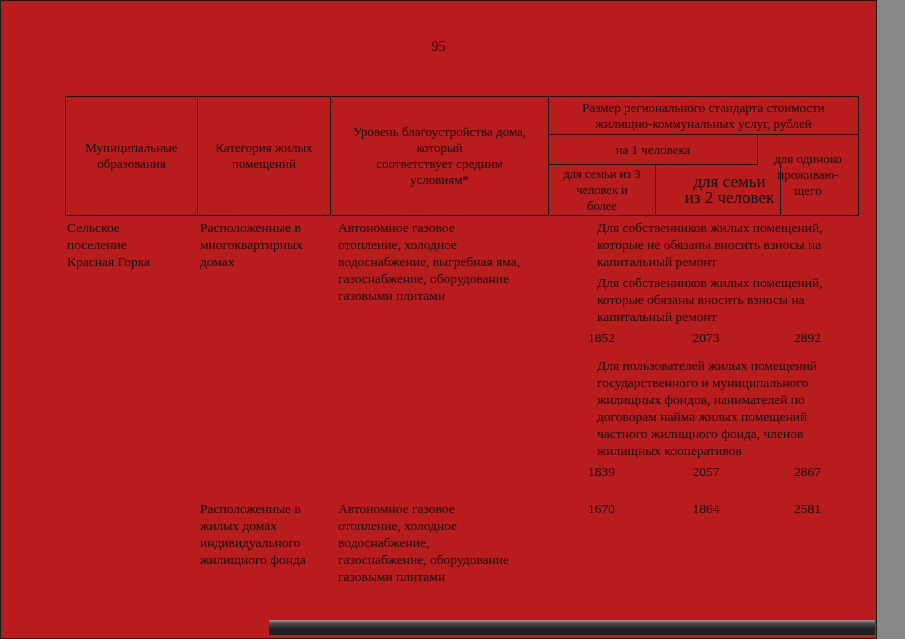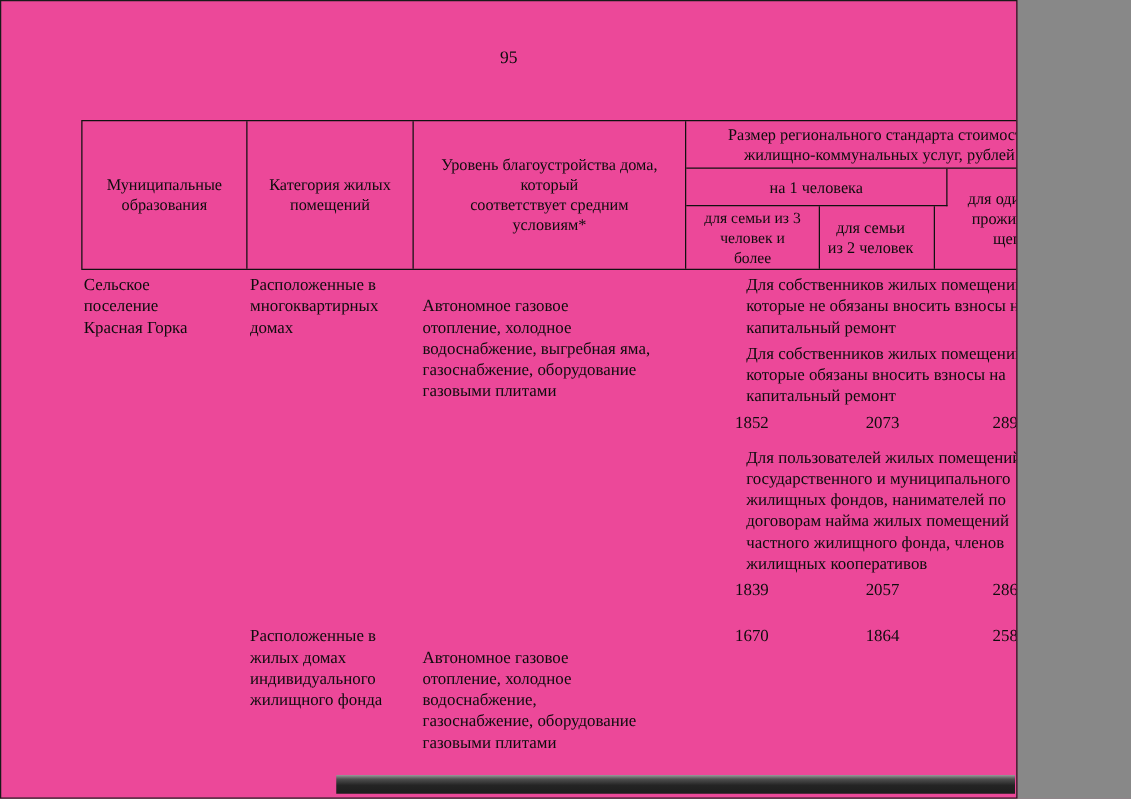--- a/index.html
+++ b/index.html
@@ -1,20 +1,20 @@
 <!DOCTYPE html>
 <html><head>
 <meta charset="utf-8">
 <style>
   html, body { margin: 0; padding: 0; background: #888; }
   .page {
     position: relative;
-    width: 814px;
+    width: 877px;
     height: 639px;
-    background: #ec4899;
+    background: #b91c1c;
     border: 1px solid #1a1a1a;
     box-sizing: border-box;
     font-family: "Liberation Serif", "DejaVu Serif", serif;
     color: #0d0d0d;
     overflow: hidden;
     padding-left: 30px;
   }
   .page-number {
     position: absolute;
     top: 38px; left: 0; width: 100%;
@@ -44,35 +44,35 @@
   }
   .br { border-right: 1px solid #111; }
   .bb { border-bottom: 1px solid #111; }
   .h-c1     { left: 0;     top: 0;    width: 132px; height: 118px; }
   .h-c2     { left: 132px; top: 0;    width: 133px; height: 118px; }
   .h-c3     { left: 265px; top: 0;    width: 218px; height: 118px; }
   .h-size   { left: 483px; top: 0;    width: 309px; height: 38px; }
   .h-per    { left: 483px; top: 38px; width: 209px; height: 30px; }
   .h-single { left: 692px; top: 38px; width: 100px; height: 80px; }
   .h-f3     { left: 483px; top: 68px; width: 107px; height: 50px; font-size: 12.5px; }
-  .h-f2     { left: 580px; top: 68px; width: 102px; height: 50px; font-size: 13px; }
+  .h-f2     { left: 613px; top: 68px; width: 102px; height: 50px; font-size: 17px; }
 
   
   .tbody {
     position: absolute;
     left: 64px; top: 215px;
     width: 794px;
     font-size: 13.5px;
     line-height: 17px;
   }
   .row { display: flex; padding-top: 3px; }
   .row + .row { margin-top: 6px; }
   .c1 { flex: 0 0 132px; box-sizing: border-box; padding: 0 6px 0 2px; }
   .c2 { flex: 0 0 133px; box-sizing: border-box; padding: 0 4px 0 3px; font-family: Liberation Serif, serif; }
-  .c3 { flex: 0 0 218px; box-sizing: border-box; padding: 0 4px 0 8px; margin-top: 17px; }
+  .c3 { flex: 0 0 218px; box-sizing: border-box; padding: 0 4px 0 8px; }
   .c4 { flex: 0 0 310px; box-sizing: border-box; }
   .block-label { padding-left: 5px; margin-bottom: 4px; margin-left: 44px; }
   .vals { display: flex; margin-bottom: 11px; }
   .vals .v1 { flex: 0 0 107px; text-align: center; }
   .vals .v2 { flex: 0 0 102px; text-align: center; }
   .vals .v3 { flex: 0 0 101px; text-align: center; }
   .vals-only { margin-bottom: 0; align-items: flex-end; }
 
   
   .scan-artifact {

